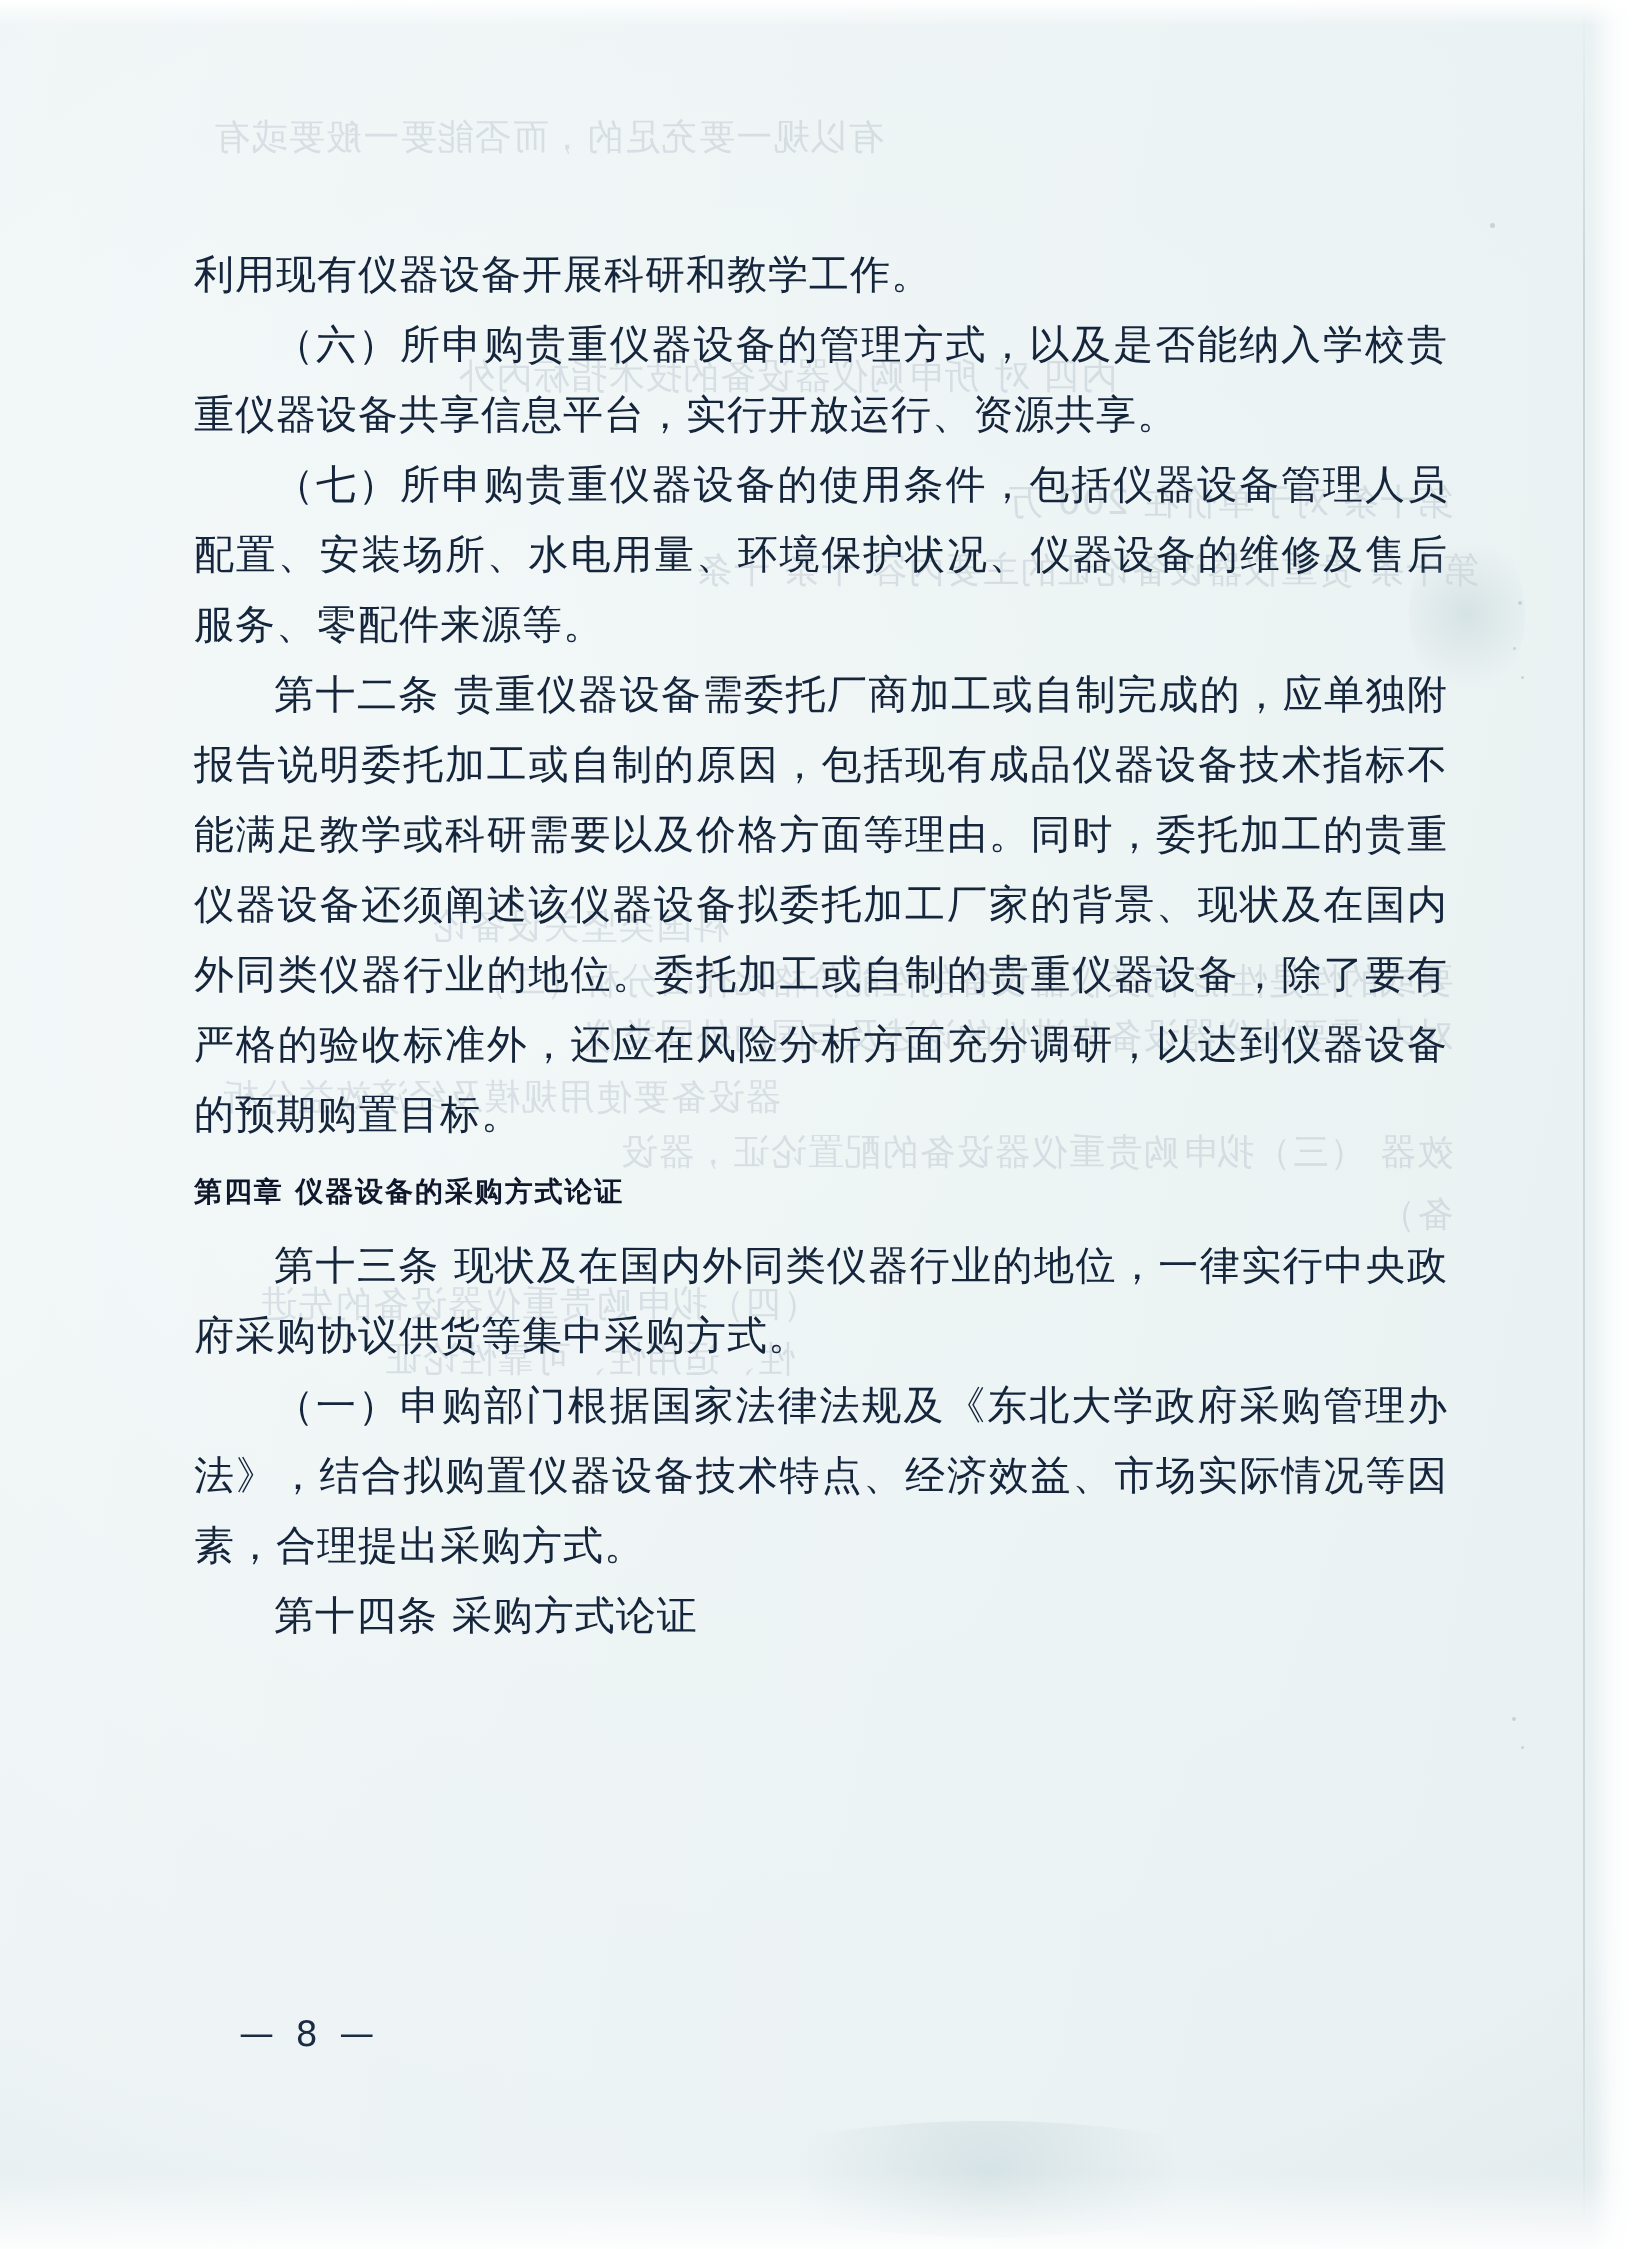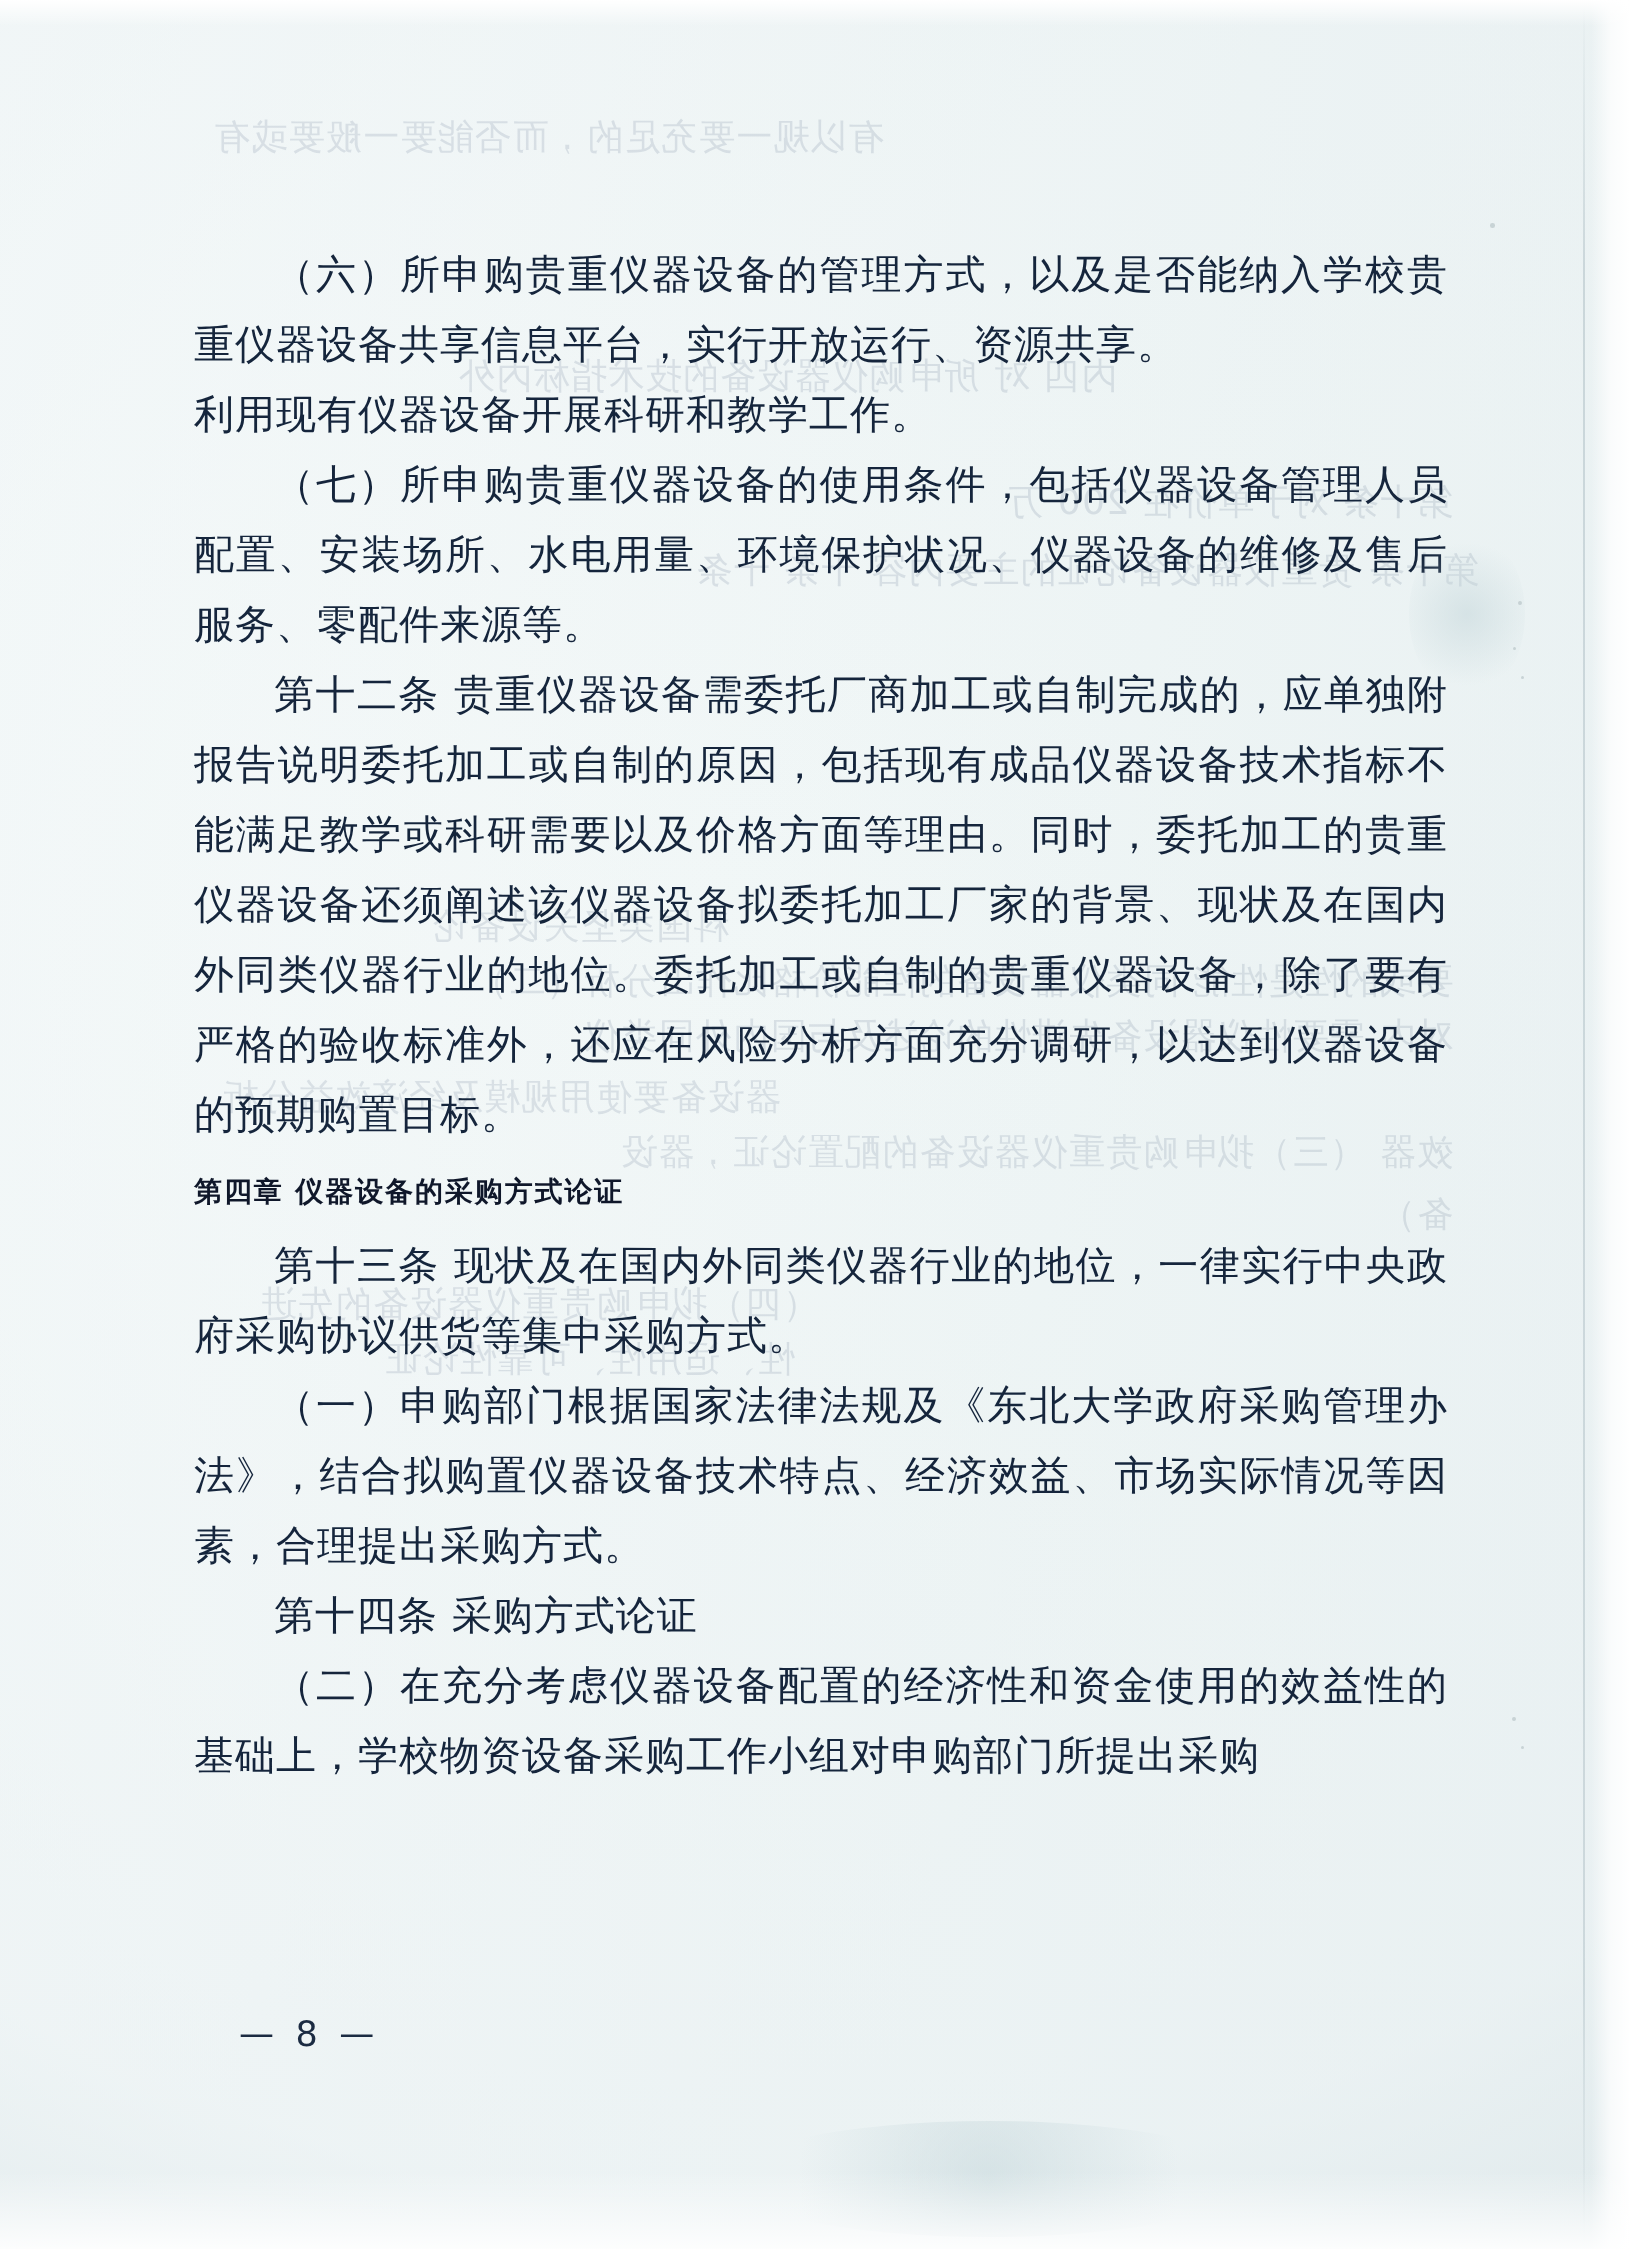--- a/index.html
+++ b/index.html
@@ -152,31 +152,30 @@
     <div class="bline" style="top:957px; left:194px;">要或的性是性能  同类仪器设备的性能价格比作出分析（二）</div>
     <div class="bline" style="top:1012px; left:194px;">对内  需要性仪器设备先进性的论述及与国内外同类仪</div>
     <div class="bline" style="top:1073px; left:866px;">器设备要使用规模及经济效益分析</div>
     <div class="bline" style="top:1128px; left:194px;">效器   （三）拟申购贵重仪器设备的配置论证，器设</div>
     <div class="bline" style="top:1190px; left:194px;">备）</div>
     <div class="bline" style="top:1280px; left:828px;">（四）拟申购贵重仪器设备的先进</div>
     <div class="bline" style="top:1335px; left:853px;">性、适用性、可靠性论证</div>
   </div>
 
   <div class="content">
+    <p class="para">利用现有仪器设备开展科研和教学工作。</p>
     <p class="para indent">（六）所申购贵重仪器设备的管理方式，以及是否能纳入学校贵重仪器设备共享信息平台，实行开放运行、资源共享。</p>
-    <p class="para">利用现有仪器设备开展科研和教学工作。</p>
     <p class="para indent">（七）所申购贵重仪器设备的使用条件，包括仪器设备管理人员配置、安装场所、水电用量、环境保护状况、仪器设备的维修及售后服务、零配件来源等。</p>
     <p class="para indent">第十二条  贵重仪器设备需委托厂商加工或自制完成的，应单独附报告说明委托加工或自制的原因，包括现有成品仪器设备技术指标不能满足教学或科研需要以及价格方面等理由。同时，委托加工的贵重仪器设备还须阐述该仪器设备拟委托加工厂家的背景、现状及在国内外同类仪器行业的地位。委托加工或自制的贵重仪器设备，除了要有严格的验收标准外，还应在风险分析方面充分调研，以达到仪器设备的预期购置目标。</p>
 
     <h2 class="chapter-heading">第四章   仪器设备的采购方式论证</h2>
 
     <p class="para indent">第十三条   现状及在国内外同类仪器行业的地位，一律实行中央政府采购协议供货等集中采购方式。</p>
     <p class="para indent">（一）申购部门根据国家法律法规及《东北大学政府采购管理办法》，结合拟购置仪器设备技术特点、经济效益、市场实际情况等因素，合理提出采购方式。</p>
     <p class="para indent">第十四条   采购方式论证</p>
-    <p class="para indent">（二）在充分考虑仪器设备配置的经济性和资金使用的效益性的基础上，学校物资设备采购工作小组对申购部门所提出采购</p>
   </div>
 
   <div class="page-number">— 8 —</div>
 
   <div class="smudge" style="left:724px; top:2121px; width:530px; height:116px;"></div>
   <div class="smudge" style="left:1409px; top:530px; width:116px; height:168px;"></div>
   <div class="speck" style="left:1490px; top:223px; width:4.5px; height:4.5px;"></div>
   <div class="speck" style="left:1518px; top:601px; width:3.9px; height:3.9px;"></div>
   <div class="speck" style="left:1513px; top:647px; width:3.2px; height:3.2px;"></div>
   <div class="speck" style="left:1521px; top:676px; width:3.2px; height:3.2px;"></div>

